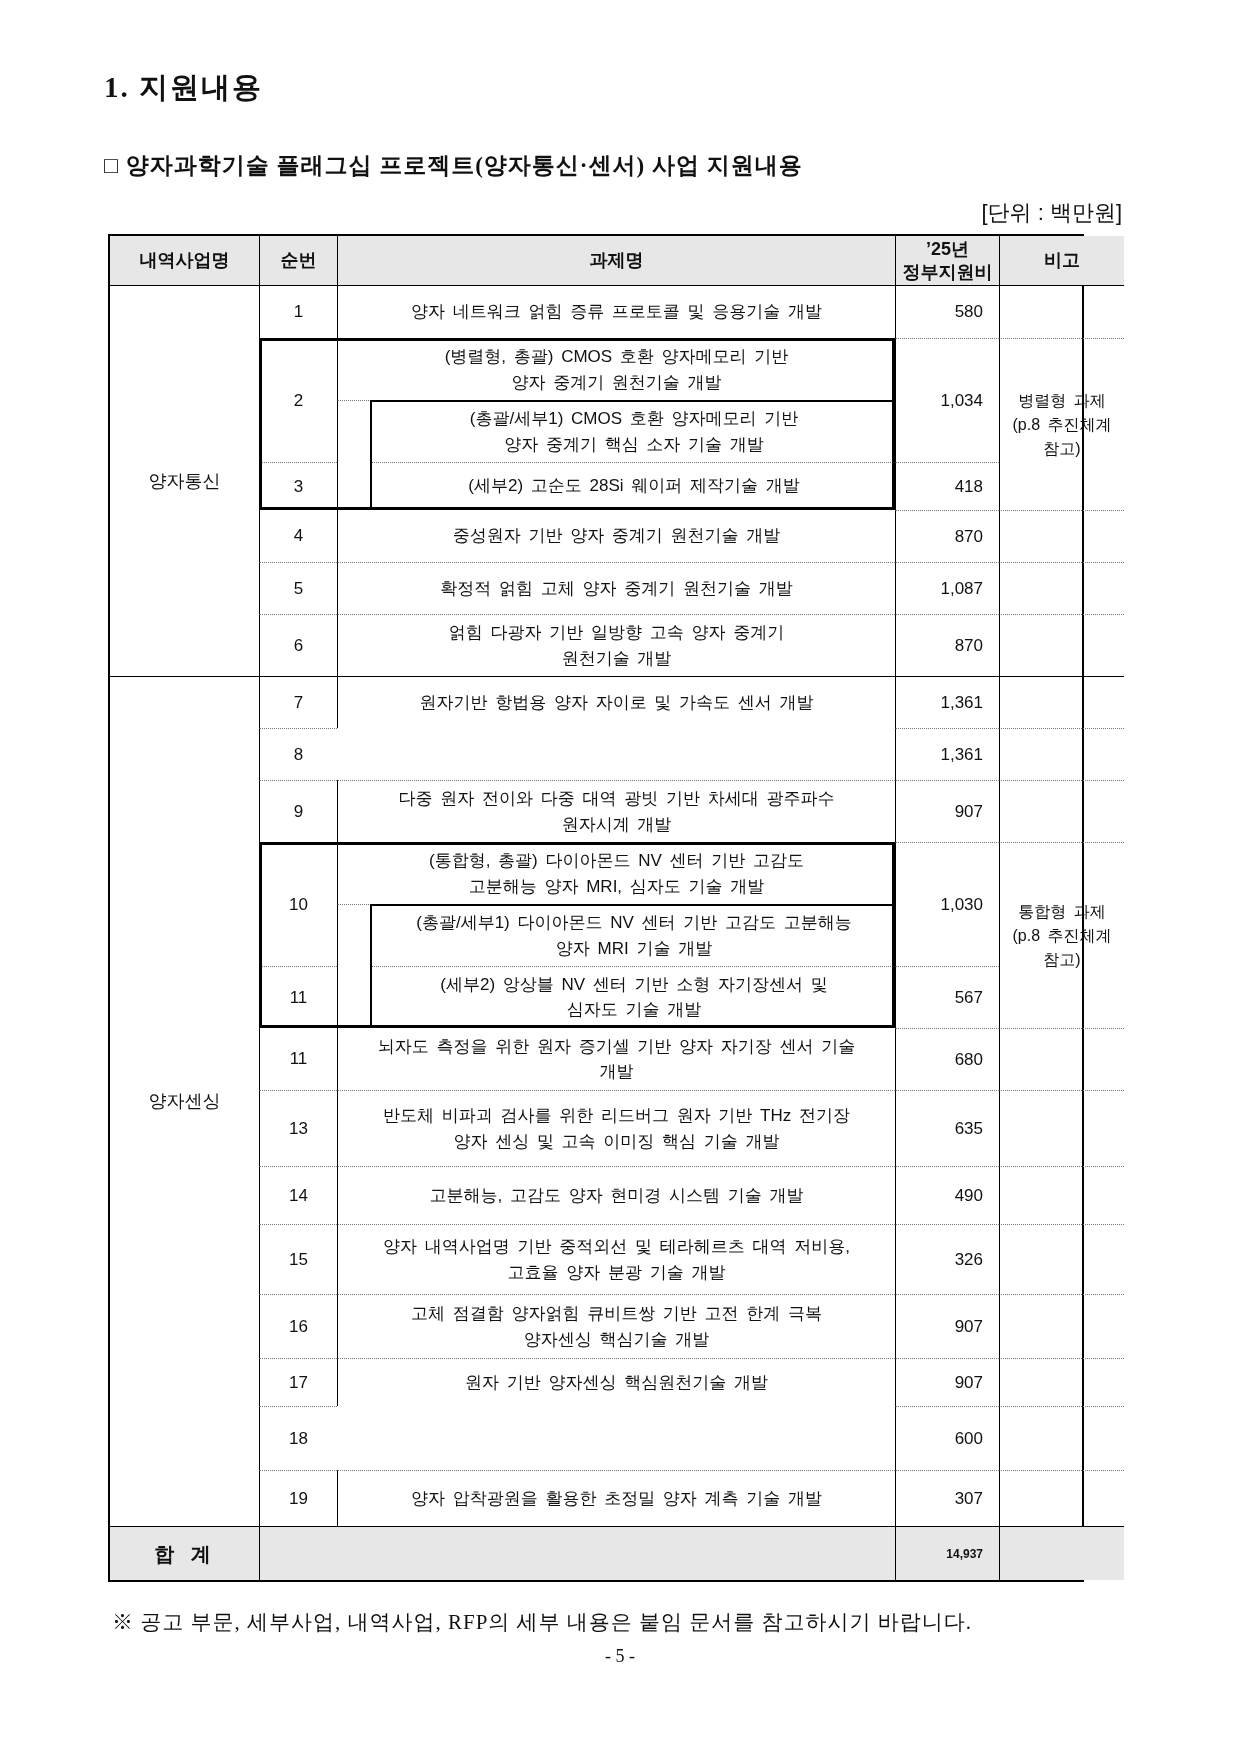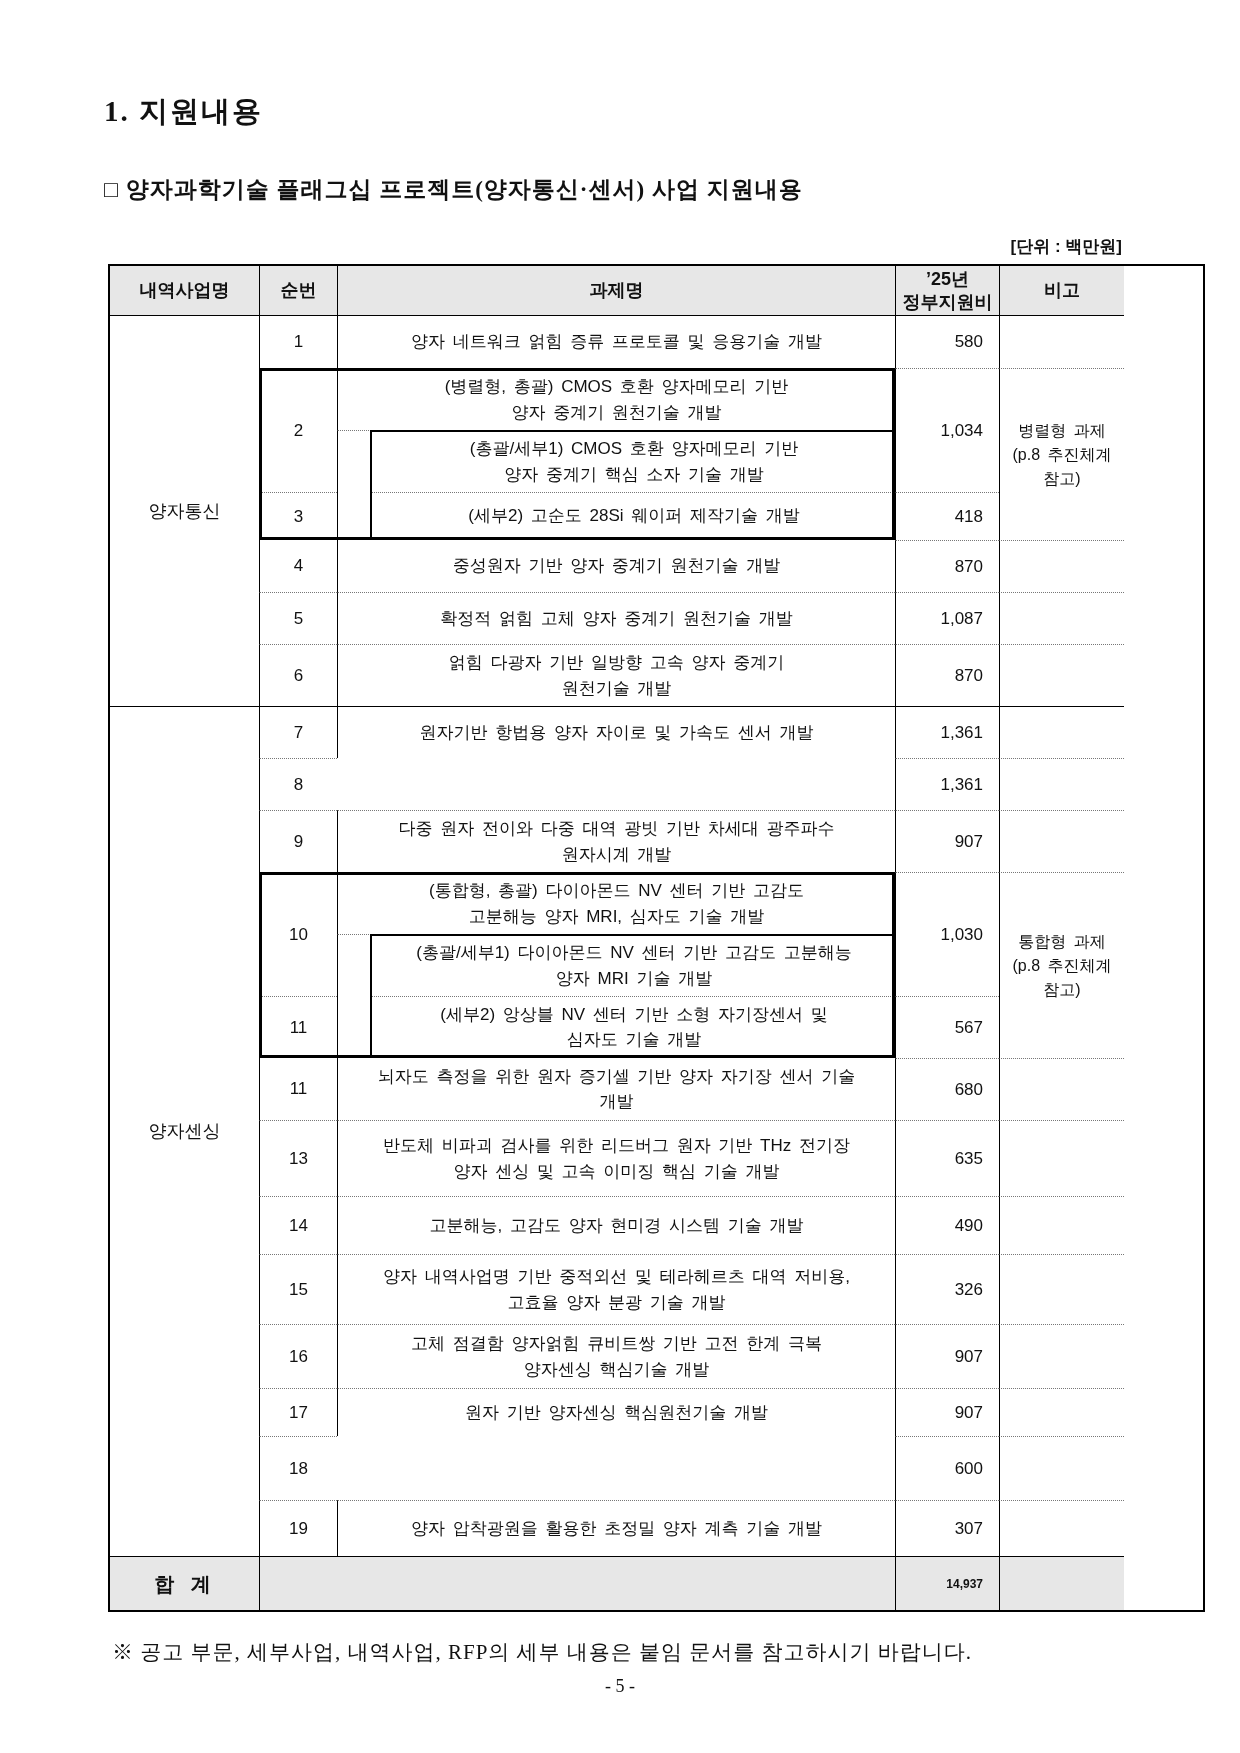--- a/index.html
+++ b/index.html
@@ -4,43 +4,43 @@
 <style>
   * { box-sizing: border-box; margin: 0; padding: 0; }
   html, body { background: #fff; }
   body {
     width: 1240px; height: 1753px;
     position: relative;
     font-family: "Liberation Sans", sans-serif;
     color: #111;
   }
   .doc-title {
-    margin: 92px 0 0 104px;
+    margin: 68px 0 0 104px;
     font-family: "Liberation Serif", "DejaVu Serif", serif;
     font-weight: bold;
     font-size: 29px;
     letter-spacing: 2px;
   }
   .doc-subtitle {
     margin: 42px 0 0 104px;
     font-family: "Liberation Serif", "DejaVu Serif", serif;
     font-weight: bold;
     font-size: 23px;
     letter-spacing: 1px;
   }
   .unit-note {
     width: 1014px;
-    margin: 30px 0 6px 108px;
+    margin: 17px 0 6px 108px;
     text-align: right;
-    font-weight: bold;
-    font-size: 17px;
+    font-weight: normal;
+    font-size: 22px;
   }
   .grid-table {
     margin-left: 108px;
-    width: 1097px;
+    width: 976px;
     display: grid;
     grid-template-columns: 149px 78px 558px 104px 125px;
     grid-template-rows: 50px 52px 62px 62px 48px 52px 52px 62px 52px 52px 62px 62px 62px 62px 62px 76px 58px 70px 64px 48px 64px 56px 54px;
     border: 2px solid #000;
     position: relative;
     font-size: 17px;
     line-height: 1.5;
   }
   .c {
     display: flex;

